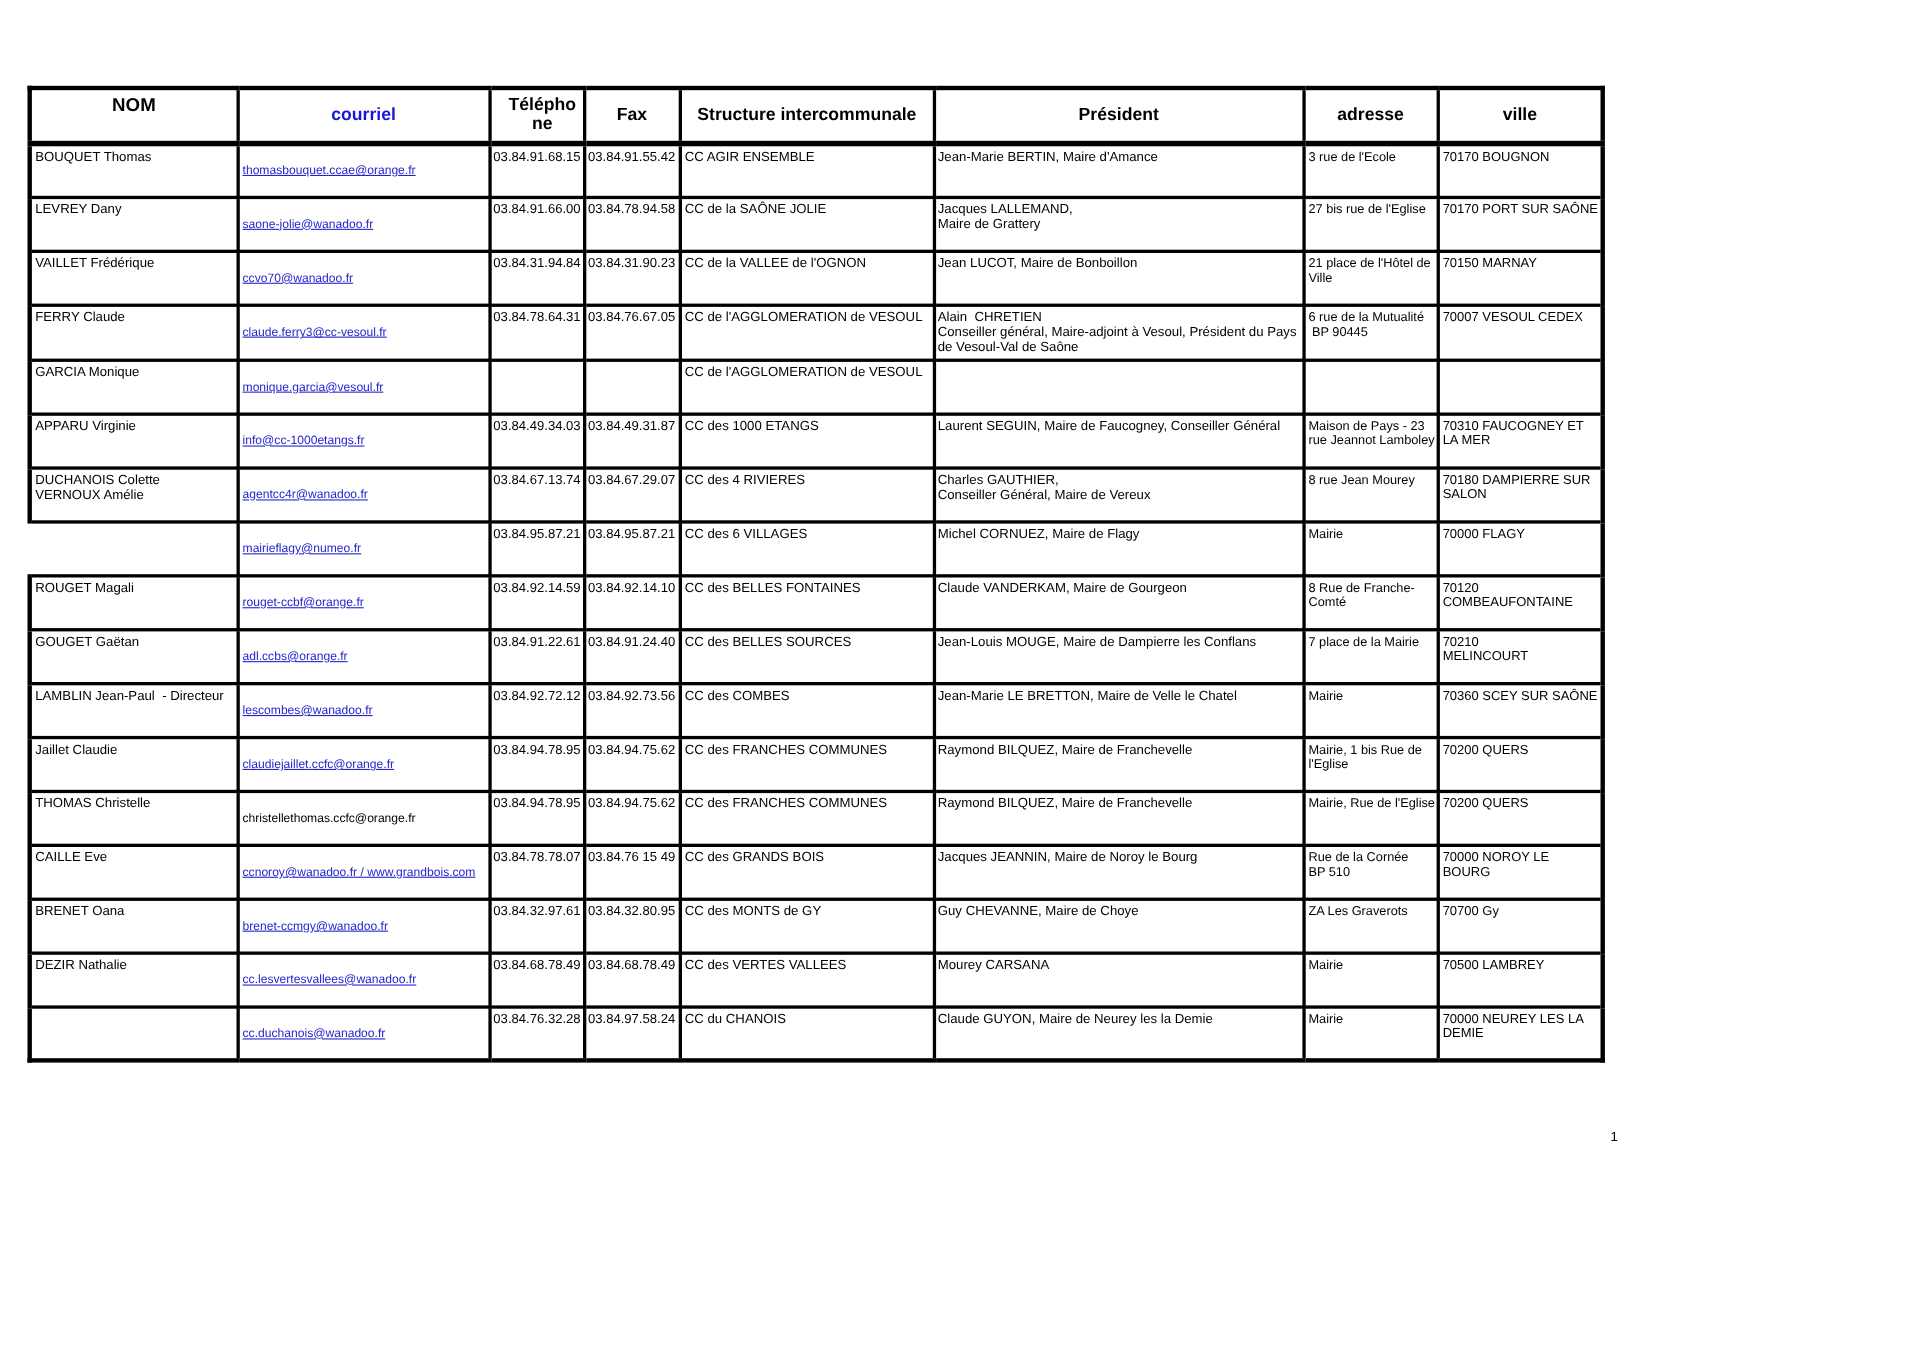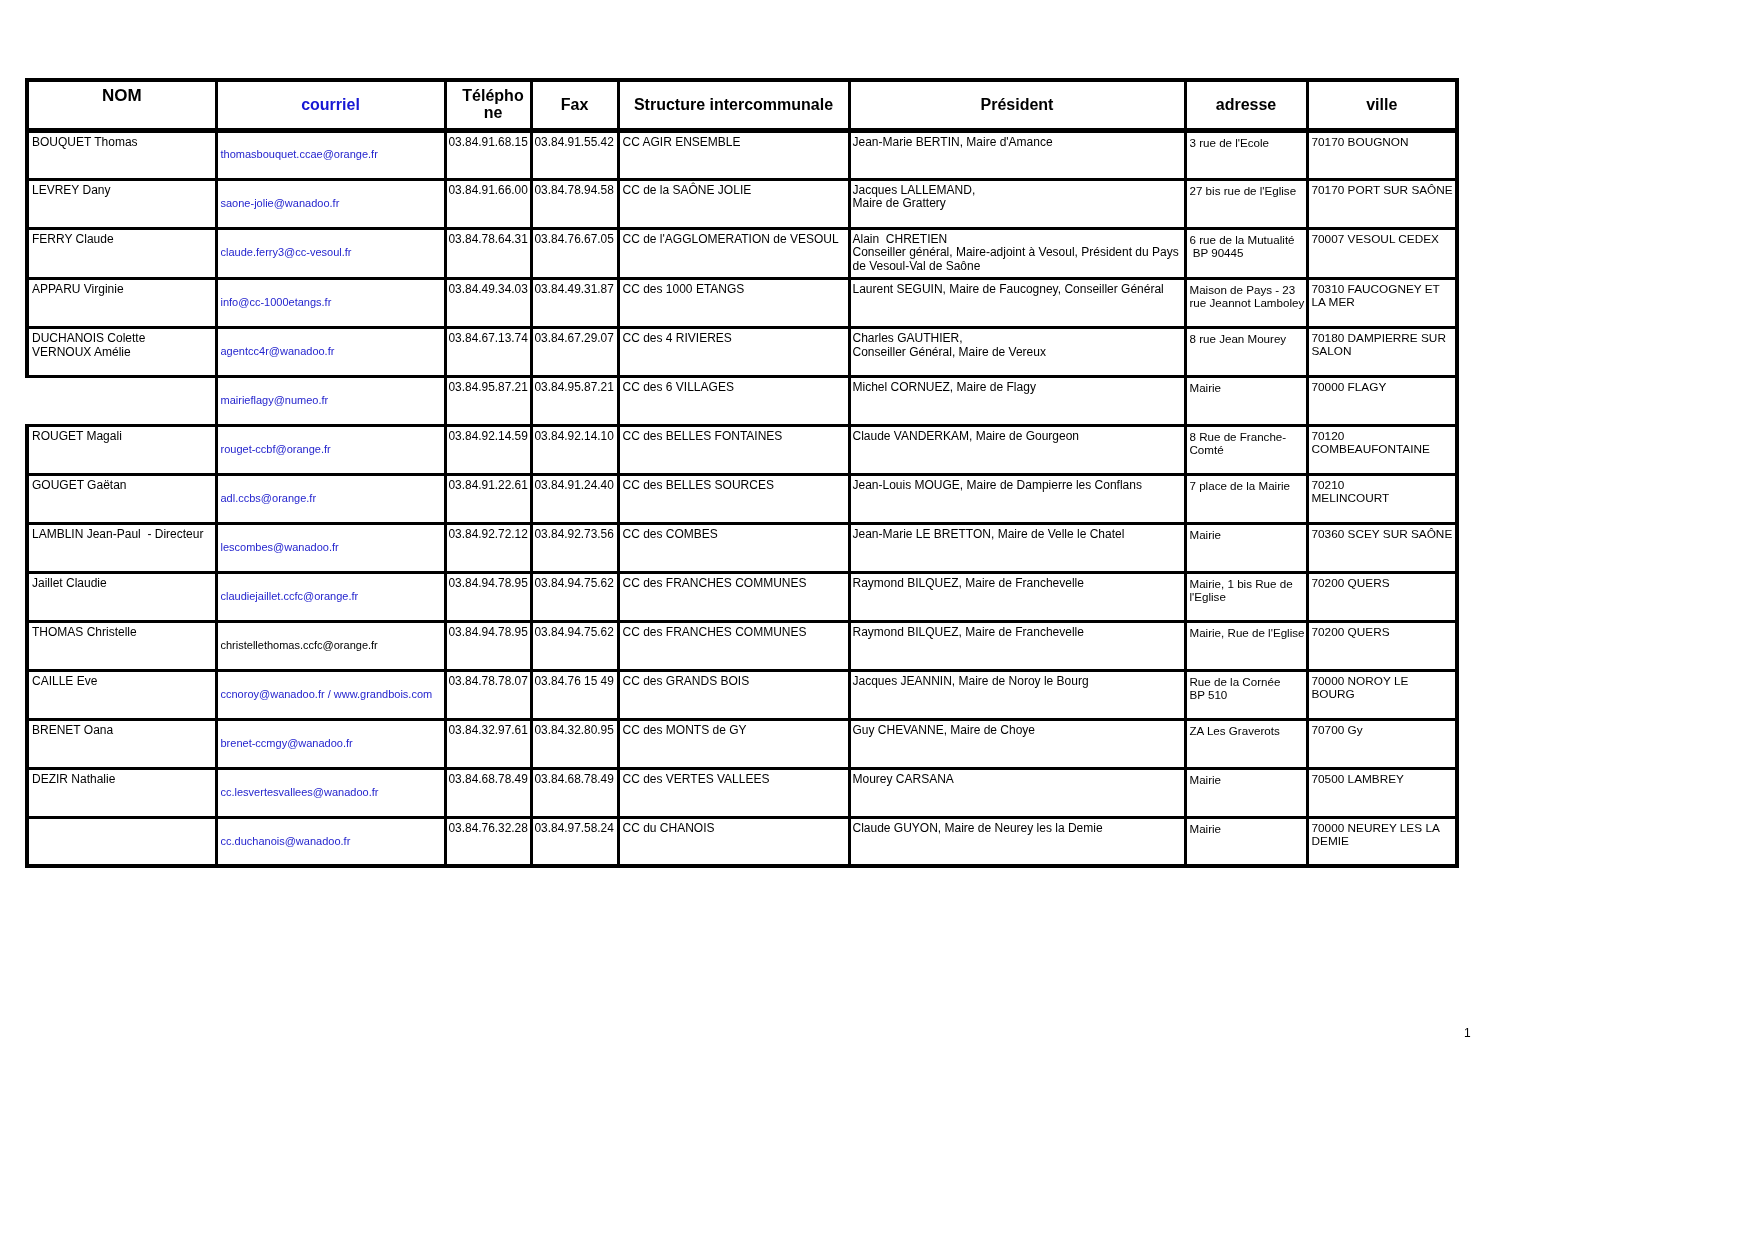--- a/index.html
+++ b/index.html
@@ -30,21 +30,21 @@
     vertical-align: top; text-align: left;
     font-size: 12px; line-height: 1.15;
     padding: 3px; white-space: pre-wrap; overflow: hidden;
   }
   .h-nom { vertical-align: top; font-size: 17px; padding-top: 5px; }
   .h-courriel { color: var(--header-blue); }
   .h-tel { word-break: break-all; line-height: 1.05; padding-left: 12px; }
 
   .col-courriel { vertical-align: middle; }
   .email-link {
-    color: var(--link-blue); 
+    color: var(--link-blue); text-decoration: underline;
     font-size: 11px; cursor: pointer;
   }
   .email-plain { color: #000; font-size: 11px; }
   .col-tel, .col-fax { white-space: nowrap; font-size: 11.9px; padding: 3px 1px 3px 2px; }
   .col-structure { font-size: 12px; }
   .col-president { font-size: 12px; padding: 3px 2px; }
   .col-adresse { font-size: 11.6px; padding: 3px 1px 3px 3px; }
   .col-ville { font-size: 11.8px; padding: 3px 1px 3px 3px; }
   .no-left-border { border-left: none !important; }
 
@@ -95,33 +95,54 @@
         <td class="col-courriel"><a class="email-link">saone-jolie@wanadoo.fr</a></td>
         <td class="col-tel">03.84.91.66.00</td>
         <td class="col-fax">03.84.78.94.58</td>
         <td class="col-structure">CC de la SAÔNE JOLIE</td>
         <td class="col-president">Jacques LALLEMAND,
 Maire de Grattery</td>
         <td class="col-adresse">27 bis rue de l'Eglise</td>
         <td class="col-ville">70170 PORT SUR SAÔNE</td>
       </tr>
       <tr>
+        <td class="col-nom">VAILLET Frédérique</td>
+        <td class="col-courriel"><a class="email-link">ccvo70@wanadoo.fr</a></td>
+        <td class="col-tel">03.84.31.94.84</td>
+        <td class="col-fax">03.84.31.90.23</td>
+        <td class="col-structure">CC de la VALLEE de l'OGNON</td>
+        <td class="col-president">Jean LUCOT, Maire de Bonboillon</td>
+        <td class="col-adresse">21 place de l'Hôtel de
+Ville</td>
+        <td class="col-ville">70150 MARNAY</td>
+      </tr>
+      <tr>
         <td class="col-nom">FERRY Claude</td>
         <td class="col-courriel"><a class="email-link">claude.ferry3@cc-vesoul.fr</a></td>
         <td class="col-tel">03.84.78.64.31</td>
         <td class="col-fax">03.84.76.67.05</td>
         <td class="col-structure">CC de l'AGGLOMERATION de VESOUL</td>
         <td class="col-president">Alain  CHRETIEN
 Conseiller général, Maire-adjoint à Vesoul, Président du Pays
 de Vesoul-Val de Saône</td>
         <td class="col-adresse">6 rue de la Mutualité
  BP 90445</td>
         <td class="col-ville">70007 VESOUL CEDEX</td>
       </tr>
       <tr>
+        <td class="col-nom">GARCIA Monique</td>
+        <td class="col-courriel"><a class="email-link">monique.garcia@vesoul.fr</a></td>
+        <td class="col-tel"></td>
+        <td class="col-fax"></td>
+        <td class="col-structure">CC de l'AGGLOMERATION de VESOUL</td>
+        <td class="col-president"></td>
+        <td class="col-adresse"></td>
+        <td class="col-ville"></td>
+      </tr>
+      <tr>
         <td class="col-nom">APPARU Virginie</td>
         <td class="col-courriel"><a class="email-link">info@cc-1000etangs.fr</a></td>
         <td class="col-tel">03.84.49.34.03</td>
         <td class="col-fax">03.84.49.31.87</td>
         <td class="col-structure">CC des 1000 ETANGS</td>
         <td class="col-president">Laurent SEGUIN, Maire de Faucogney, Conseiller Général</td>
         <td class="col-adresse">Maison de Pays - 23
 rue Jeannot Lamboley</td>
         <td class="col-ville">70310 FAUCOGNEY ET
 LA MER</td>

